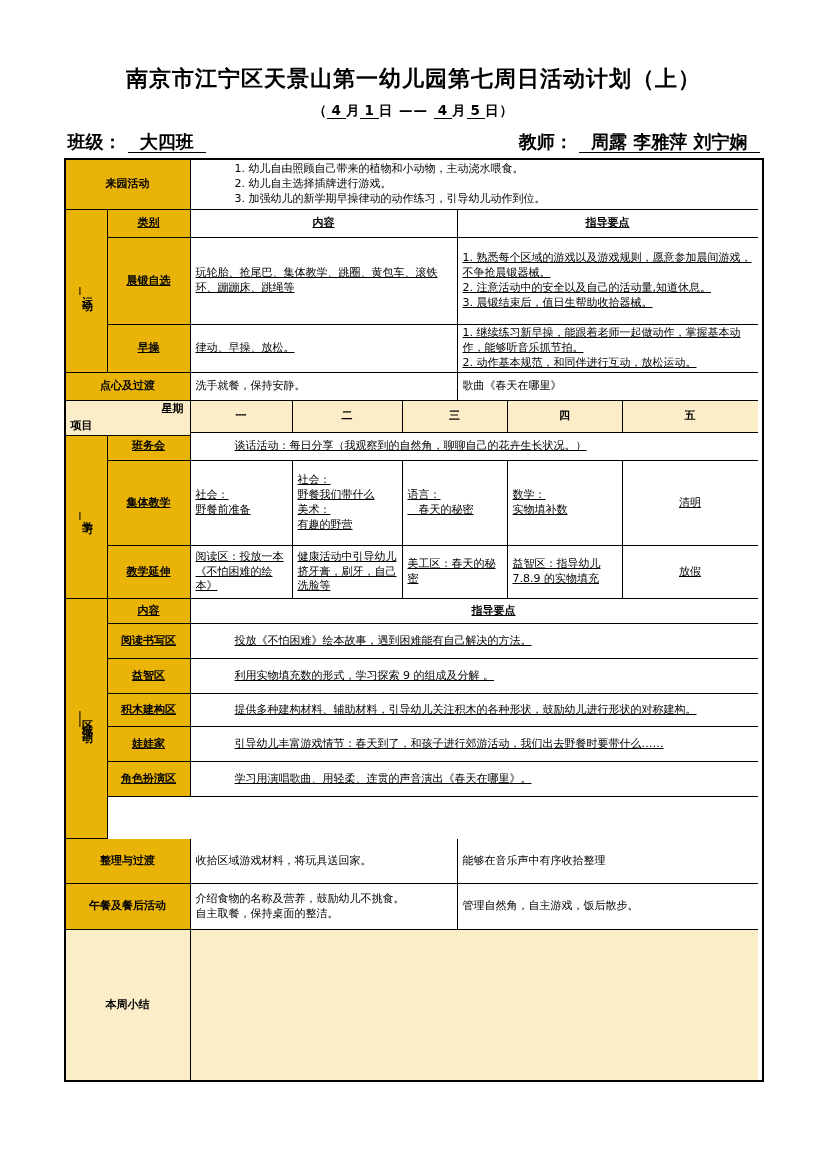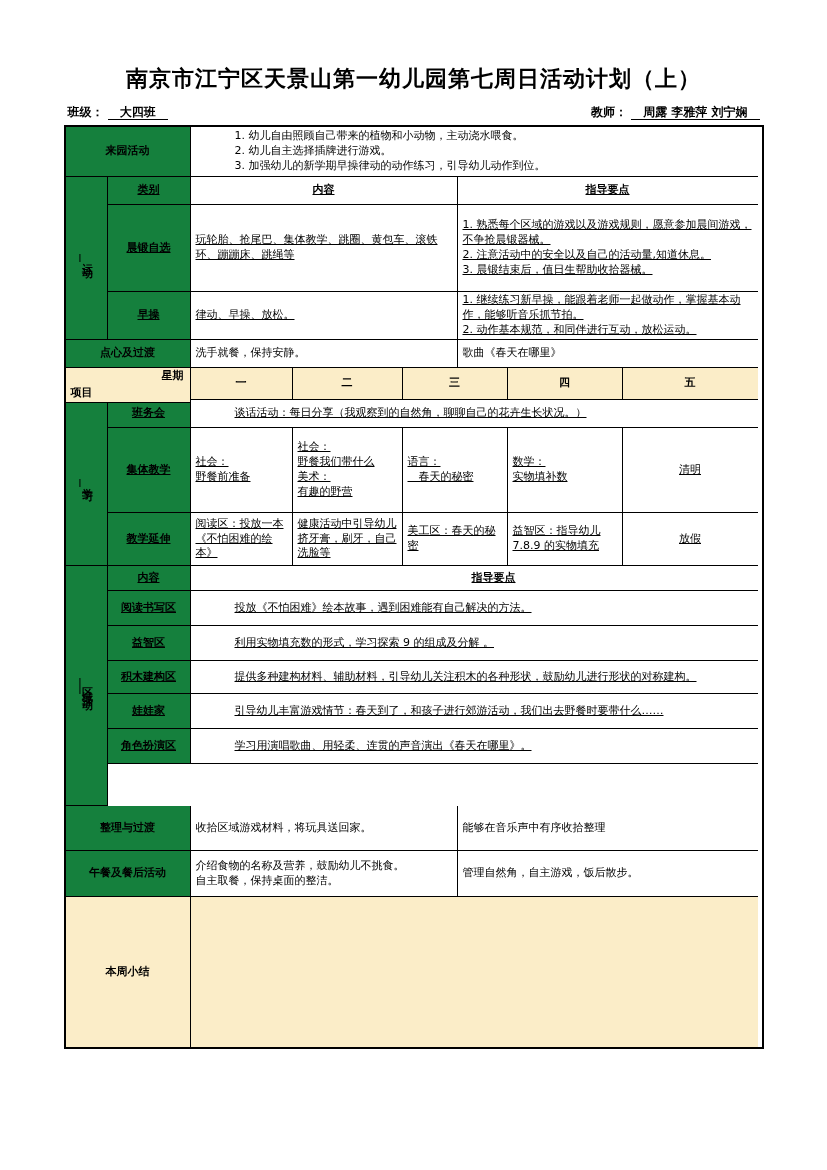--- a/index.html
+++ b/index.html
@@ -11,40 +11,40 @@
   .doc{padding-top:64px;}
   .title{
     text-align:center;font-size:22px;font-weight:bold;letter-spacing:1px;
   }
   .subtitle{
     text-align:center;font-size:13.5px;font-weight:bold;margin-top:8px;letter-spacing:1px;
   }
   .subtitle u{ text-decoration:none;border-bottom:1px solid #000;padding:0 4px;}
   .inforow{
     width:692px;margin:10px auto 4px auto;display:flex;justify-content:space-between;
-    font-size:12px;font-weight:bold;
+    font-size:18px;font-weight:bold;
   }
   .blank{border-bottom:1px solid #000;padding:0 12px;font-weight:bold;}
   
   .tbl{
     width:696px;margin:2px auto 0 auto;border:2px solid #000;
     font-size:11px;line-height:1.35;
   }
   .row{display:flex;align-items:stretch;}
   .sect{display:flex;align-items:stretch;text-decoration:underline;}
   .sectcol{display:flex;flex-direction:column;width:650px;}
   .c{
     border-right:1px solid #000;border-bottom:1px solid #000;
     box-sizing:border-box;padding:2px 5px;overflow:hidden;
     display:flex;align-items:center;text-align:left;
   }
   .last{border-right:none;}
   .bot{border-bottom:none;}
   .ctr{justify-content:center;text-align:center;}
-  .lab{background:#15803d;font-weight:bold;justify-content:center;text-align:center;}
+  .lab{background:#eab308;font-weight:bold;justify-content:center;text-align:center;}
   .peach{background:#FBEDC8;}
   .vert{
     writing-mode:vertical-rl;text-orientation:upright;letter-spacing:4px;
     justify-content:center;padding:2px 0;
   }
   .pre{white-space:pre-line;}
   .hdr{font-weight:bold;justify-content:center;text-align:center;}
   
   .w42{width:42px;}.w83{width:83px;}.w125{width:125px;}
   .w267{width:267px;}.w300{width:300px;}.w567{width:567px;padding-left:44px;}
@@ -59,20 +59,23 @@
   .diag .tr{position:absolute;top:1px;right:6px;font-weight:bold;}
   .diag .bl{position:absolute;bottom:1px;left:5px;font-weight:bold;}
 </style>
 </head>
 <body>
 
 <div class="doc">
 
   <div class="title">南京市江宁区天景山第一幼儿园第七周日活动计划（上）</div>
 
+  <div class="subtitle">
+    <span>（</span><u>4</u><span>月</span><u>1</u><span>日</span> <span>——</span> <u>4</u><span>月</span><u>5</u><span>日</span><span>）</span>
+  </div>
 
   <div class="inforow">
     <div>
       <span>班级：</span>
       <span class="blank">大四班</span>
     </div>
     <div>
       <span>教师：</span>
       <span class="blank">周露 李雅萍 刘宁娴</span>
     </div>

